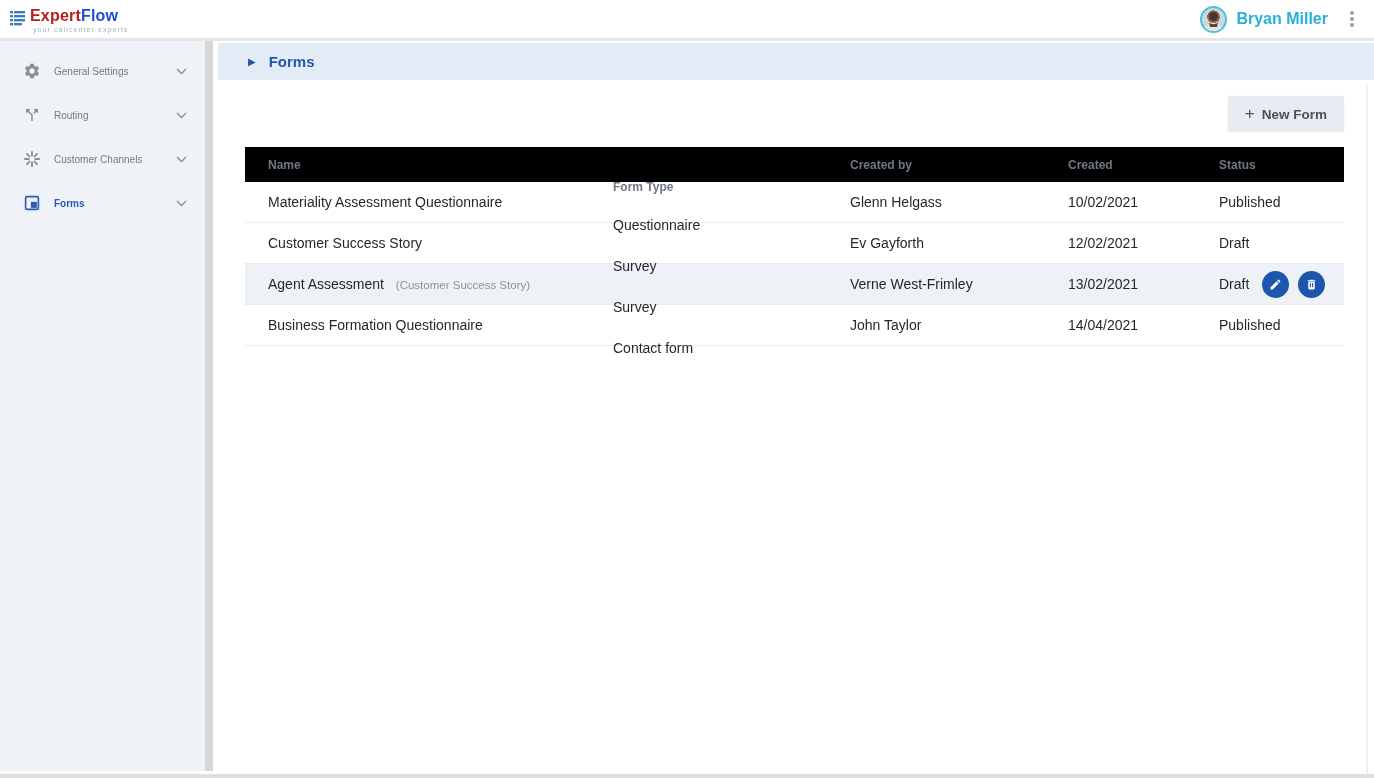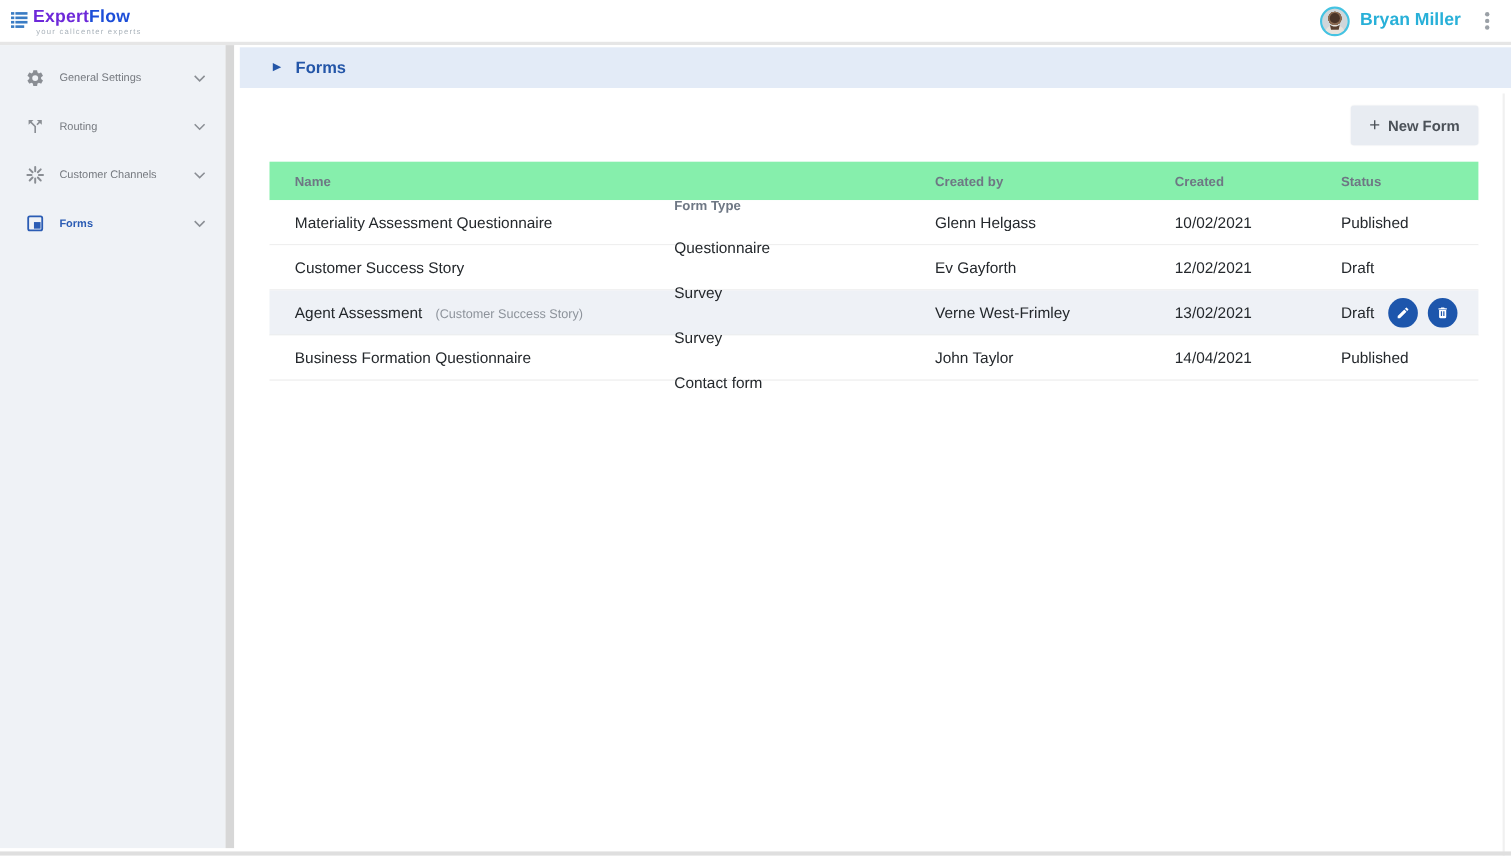--- a/index.html
+++ b/index.html
@@ -18,21 +18,21 @@
     border-bottom: 3px solid #e6e6e6;
     display: flex;
     align-items: center;
     justify-content: space-between;
     padding: 0 14px 0 10px;
   }
   .logo-group { display: flex; align-items: flex-start; gap: 4px; padding-top: 2px; }
   .logo-mark { width: 16px; height: 16px; margin-top: 2px; }
   .brand-lines { display: flex; flex-direction: column; line-height: 1; }
   .brand-text { font-size: 16px; font-weight: bold; letter-spacing: 0.2px; }
-  .brand-text .primary { color: #6d28d9; }
+  .brand-text .primary { color: #b91c1c; }
   .brand-text .secondary { color: #1d4ed8; }
   .tagline { font-size: 7px; color: #a9b2ba; letter-spacing: 1.1px; margin-top: 2px; padding-left: 3px; }
 
   .user-group { display: flex; align-items: center; }
   .avatar {
     width: 27px; height: 27px; border-radius: 50%;
     border: 2px solid #45c3e2;
     background: radial-gradient(circle at 50% 38%, #8a6a52 0 34%, #cfd6da 35%);
     overflow: hidden; position: relative;
   }
@@ -94,21 +94,21 @@
     cursor: pointer;
     display: flex; align-items: center; gap: 7px;
     box-shadow: 0 0 0 1px rgba(0,0,0,0.02);
   }
   .new-form-btn .plus { font-size: 17px; font-weight: normal; line-height: 1; margin-top: -1px; }
 
   
   .forms-table { margin: 15px 30px 0 27px; width: 1099px; font-size: 14px; }
   .t-row { display: flex; align-items: center; }
   .t-head {
-    background: #86efac;
+    background: #000000;
     height: 35px;
     color: #6e7784;
     font-size: 12px;
     font-weight: bold;
   }
   .t-body-row { height: 41px; background: #ffffff; border-bottom: 1px solid #ececec; cursor: pointer; }
   .t-body-row.highlighted { background: #eef1f6; }
   .c { padding-left: 23px; flex: none; white-space: nowrap; overflow: hidden; }
   .c-name { width: 345px; }
   .c-type { width: 237px; margin-top: 45px; }

